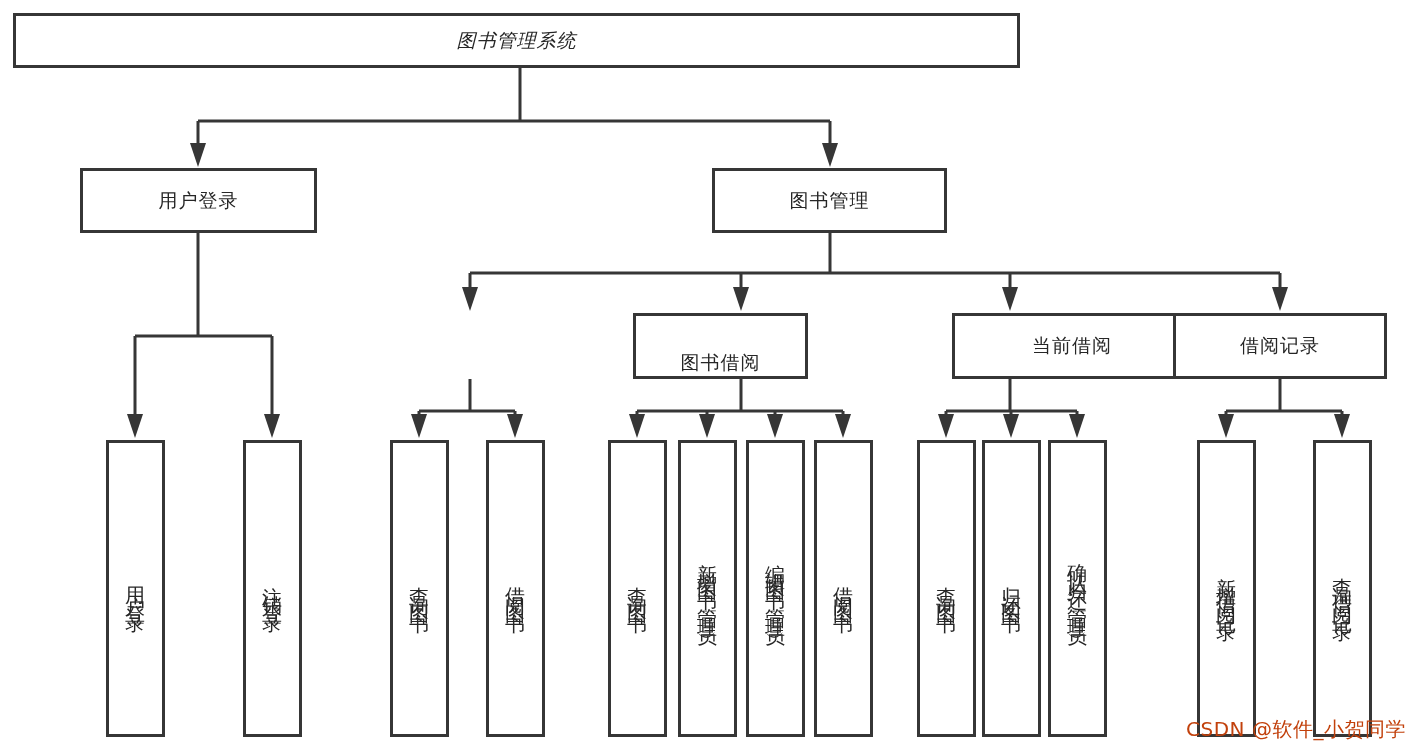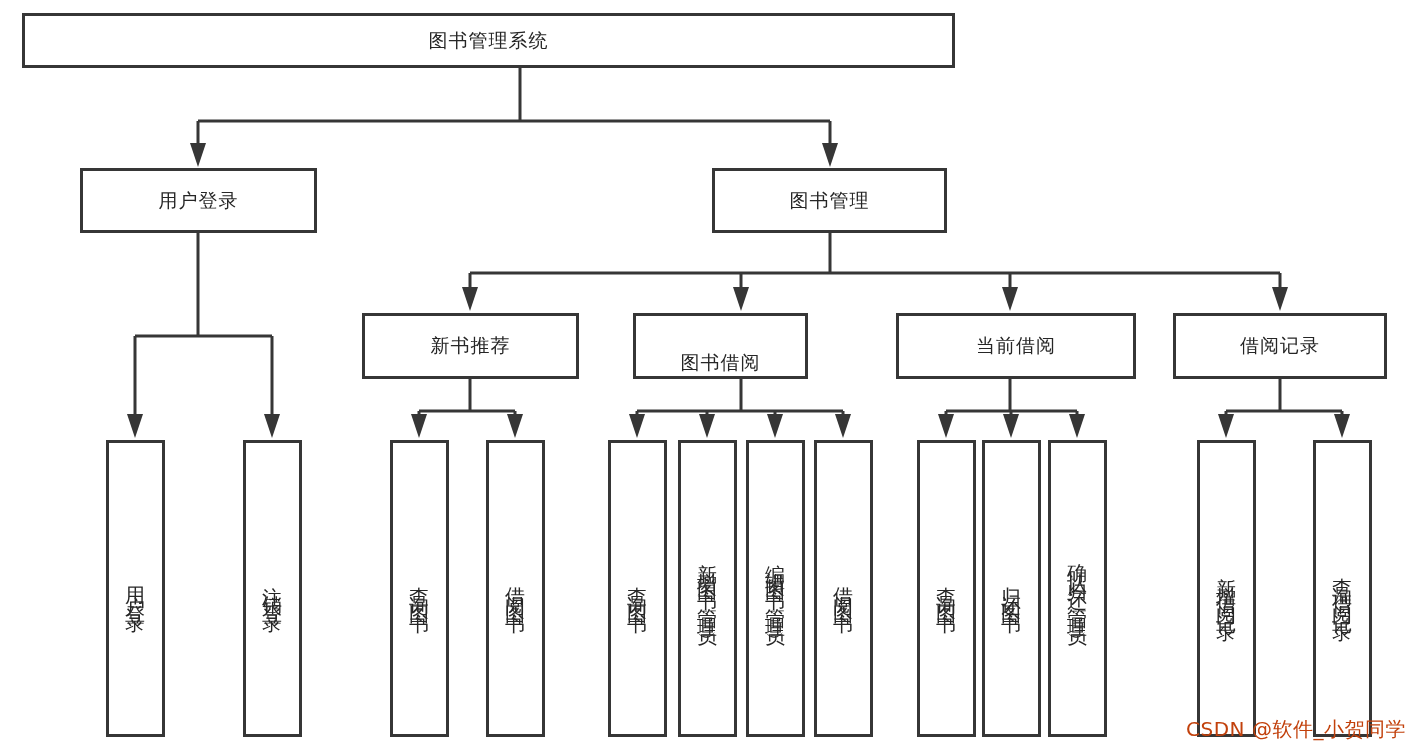--- a/index.html
+++ b/index.html
@@ -48,27 +48,27 @@
     white-space: nowrap;
   }
   .leaf .vlabel {
     writing-mode: vertical-rl;
     text-orientation: upright;
     font-size: 20px;
     line-height: 1;
     letter-spacing: 9px;
     color: #262626;
   }
-  .root-box    { left: 22px;  top: 13px;  width: 933px; height: 55px; }
+  .root-box    { left: 13px;  top: 13px;  width: 1007px; height: 55px; font-style: italic; }
   .l2-user     { left: 80px;  top: 168px; width: 237px;  height: 65px; }
   .l2-mgmt     { left: 712px; top: 168px; width: 235px;  height: 65px; text-align: right; }
   .l3          { top: 313px; height: 66px; }
   .l3-newbook  { left: 362px;  width: 217px; }
   .l3-borrow   { left: 633px;  width: 175px; align-items: flex-end; }
-  .l3-current  { left: 896px;  width: 240px; }
+  .l3-current  { left: 952px;  width: 240px; }
   .l3-records  { left: 1173px; width: 214px; }
   .leaf        { top: 440px; width: 59px; height: 297px; }
   .leaf-1  { left: 106px; }
   .leaf-2  { left: 243px; }
   .leaf-3  { left: 390px; }
   .leaf-4  { left: 486px; }
   .leaf-5  { left: 608px; }
   .leaf-6  { left: 678px; }
   .leaf-7  { left: 746px; }
   .leaf-8  { left: 814px; }
@@ -140,23 +140,20 @@
     <span class="hlabel">图书管理系统</span>
   </div>
 
   <div class="box l2-user">
     <span class="hlabel">用户登录</span>
   </div>
   <div class="box l2-mgmt">
     <span class="hlabel">图书管理</span>
   </div>
 
-  <div class="box l3 l3-newbook">
-    <span class="hlabel">新书推荐</span>
-  </div>
   <div class="box l3 l3-borrow">
     <span class="hlabel">图书借阅</span>
   </div>
   <div class="box l3 l3-current">
     <span class="hlabel">当前借阅</span>
   </div>
   <div class="box l3 l3-records">
     <span class="hlabel">借阅记录</span>
   </div>
 

